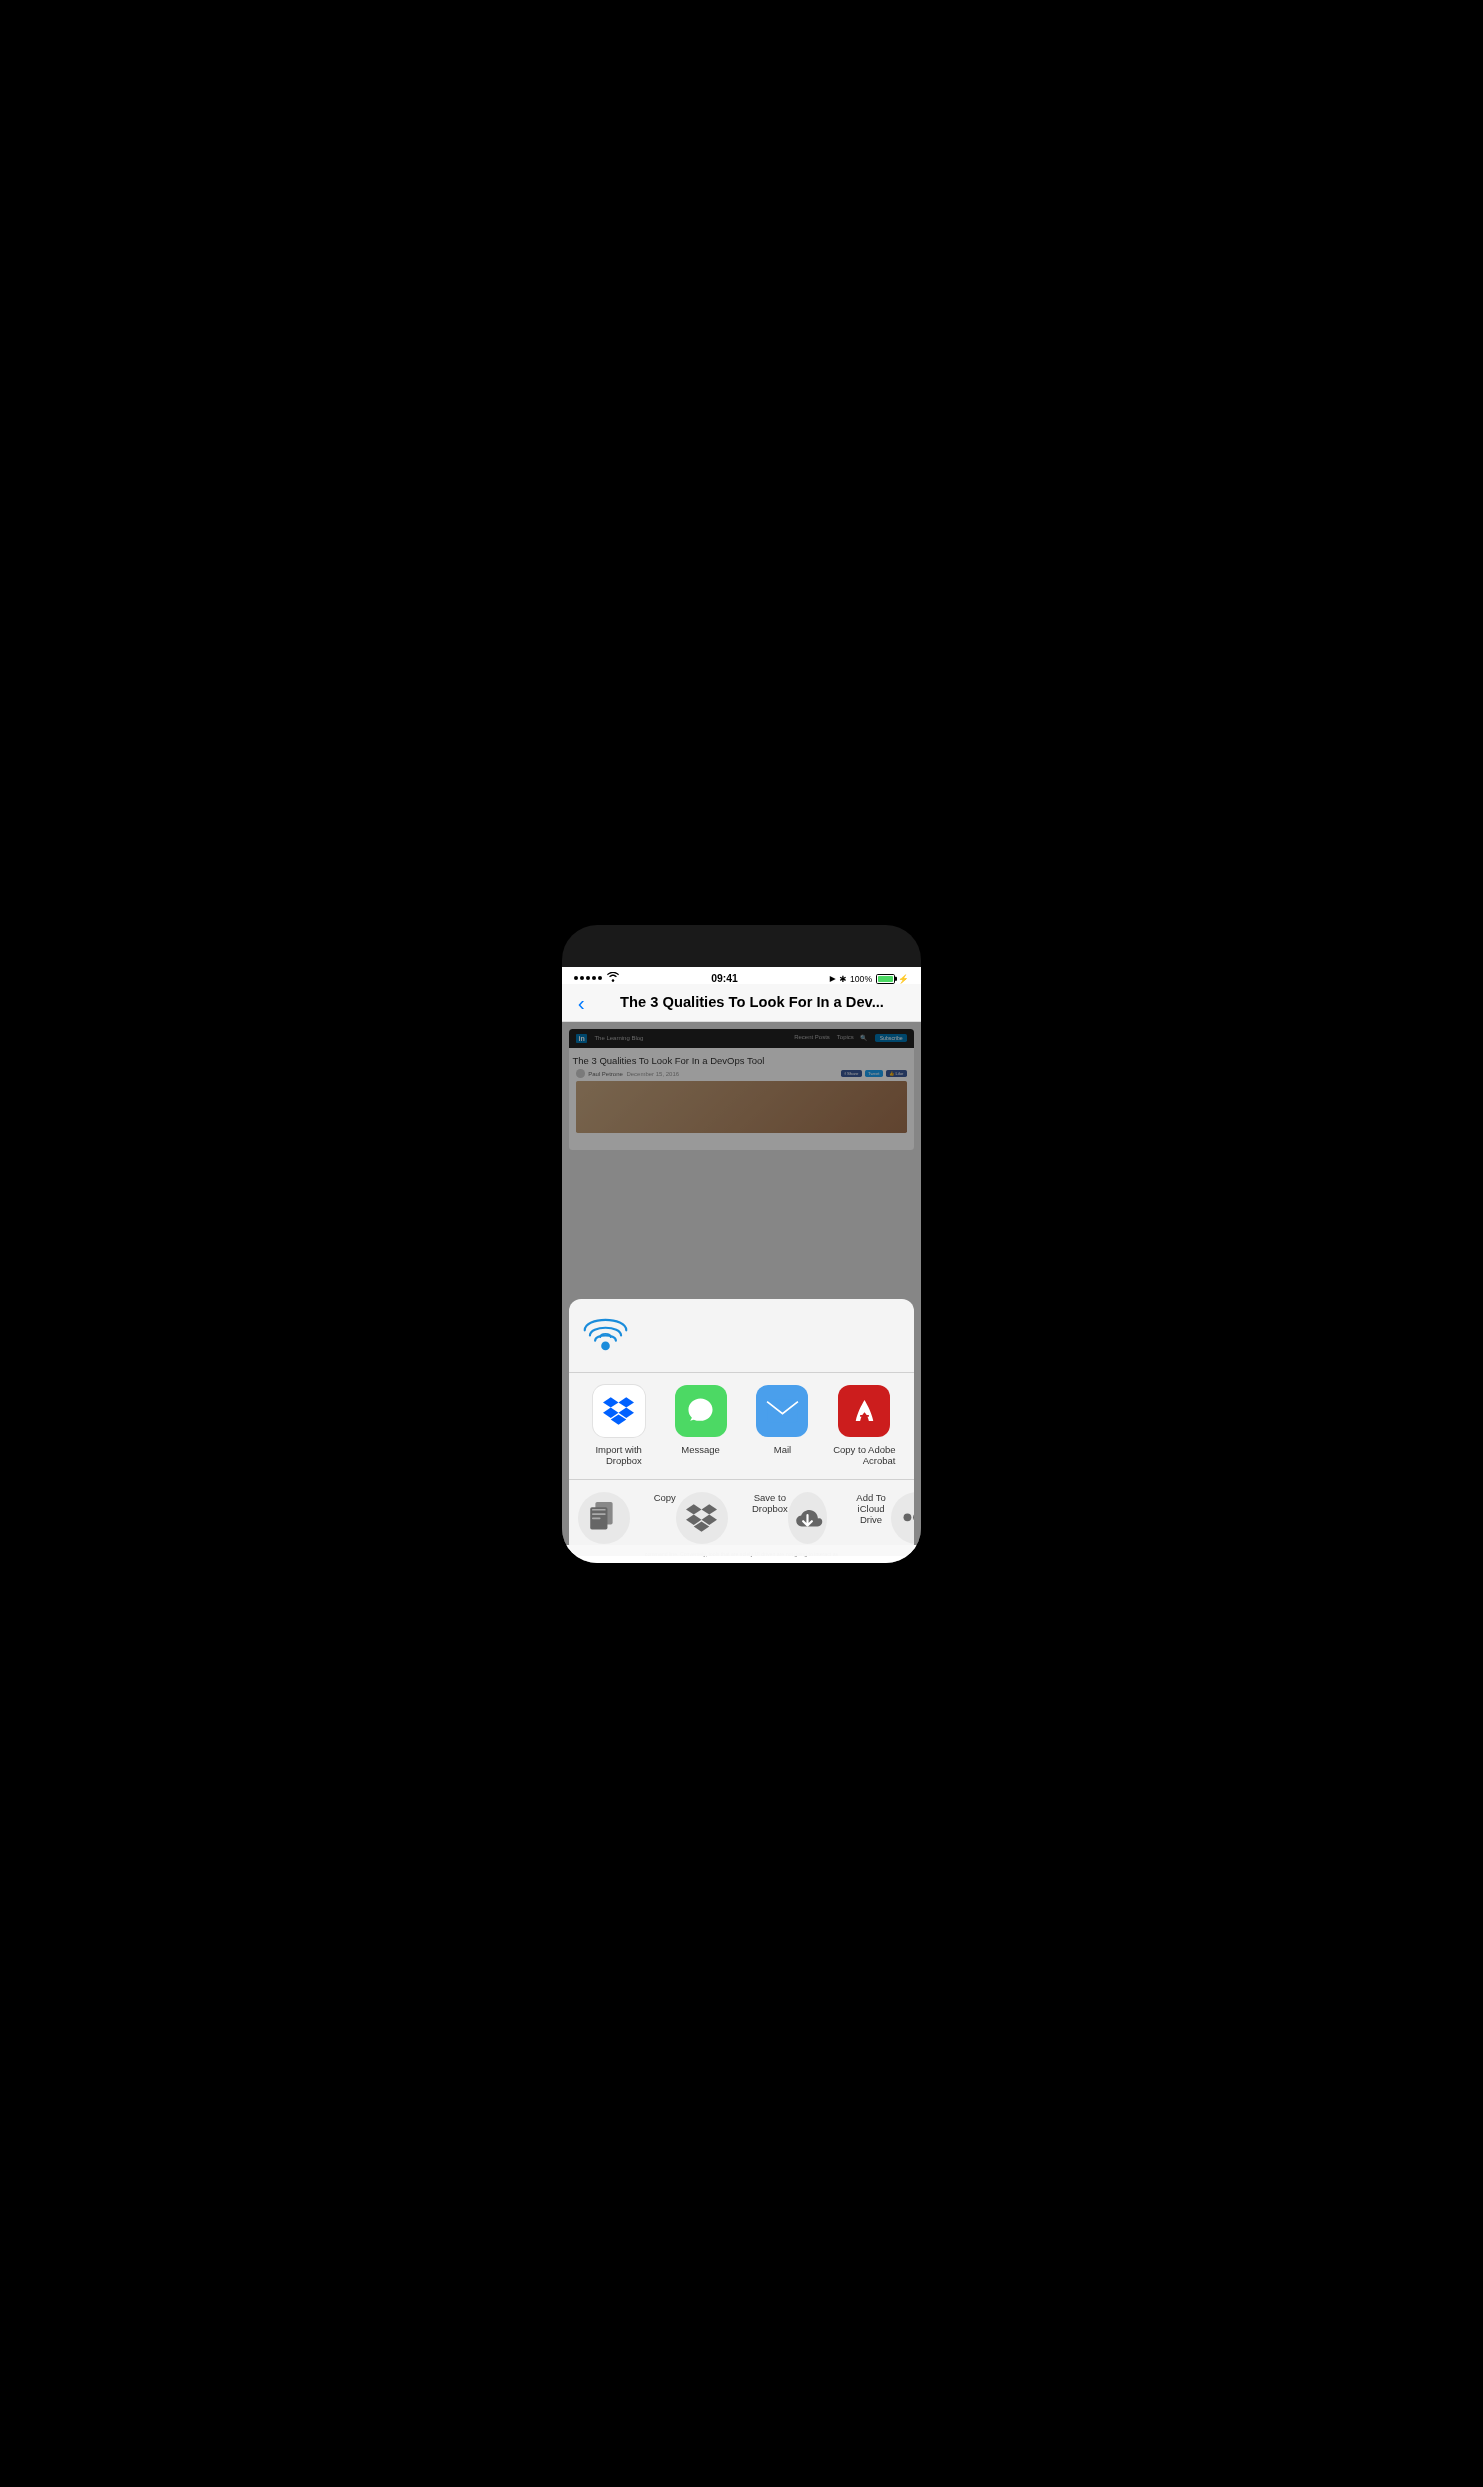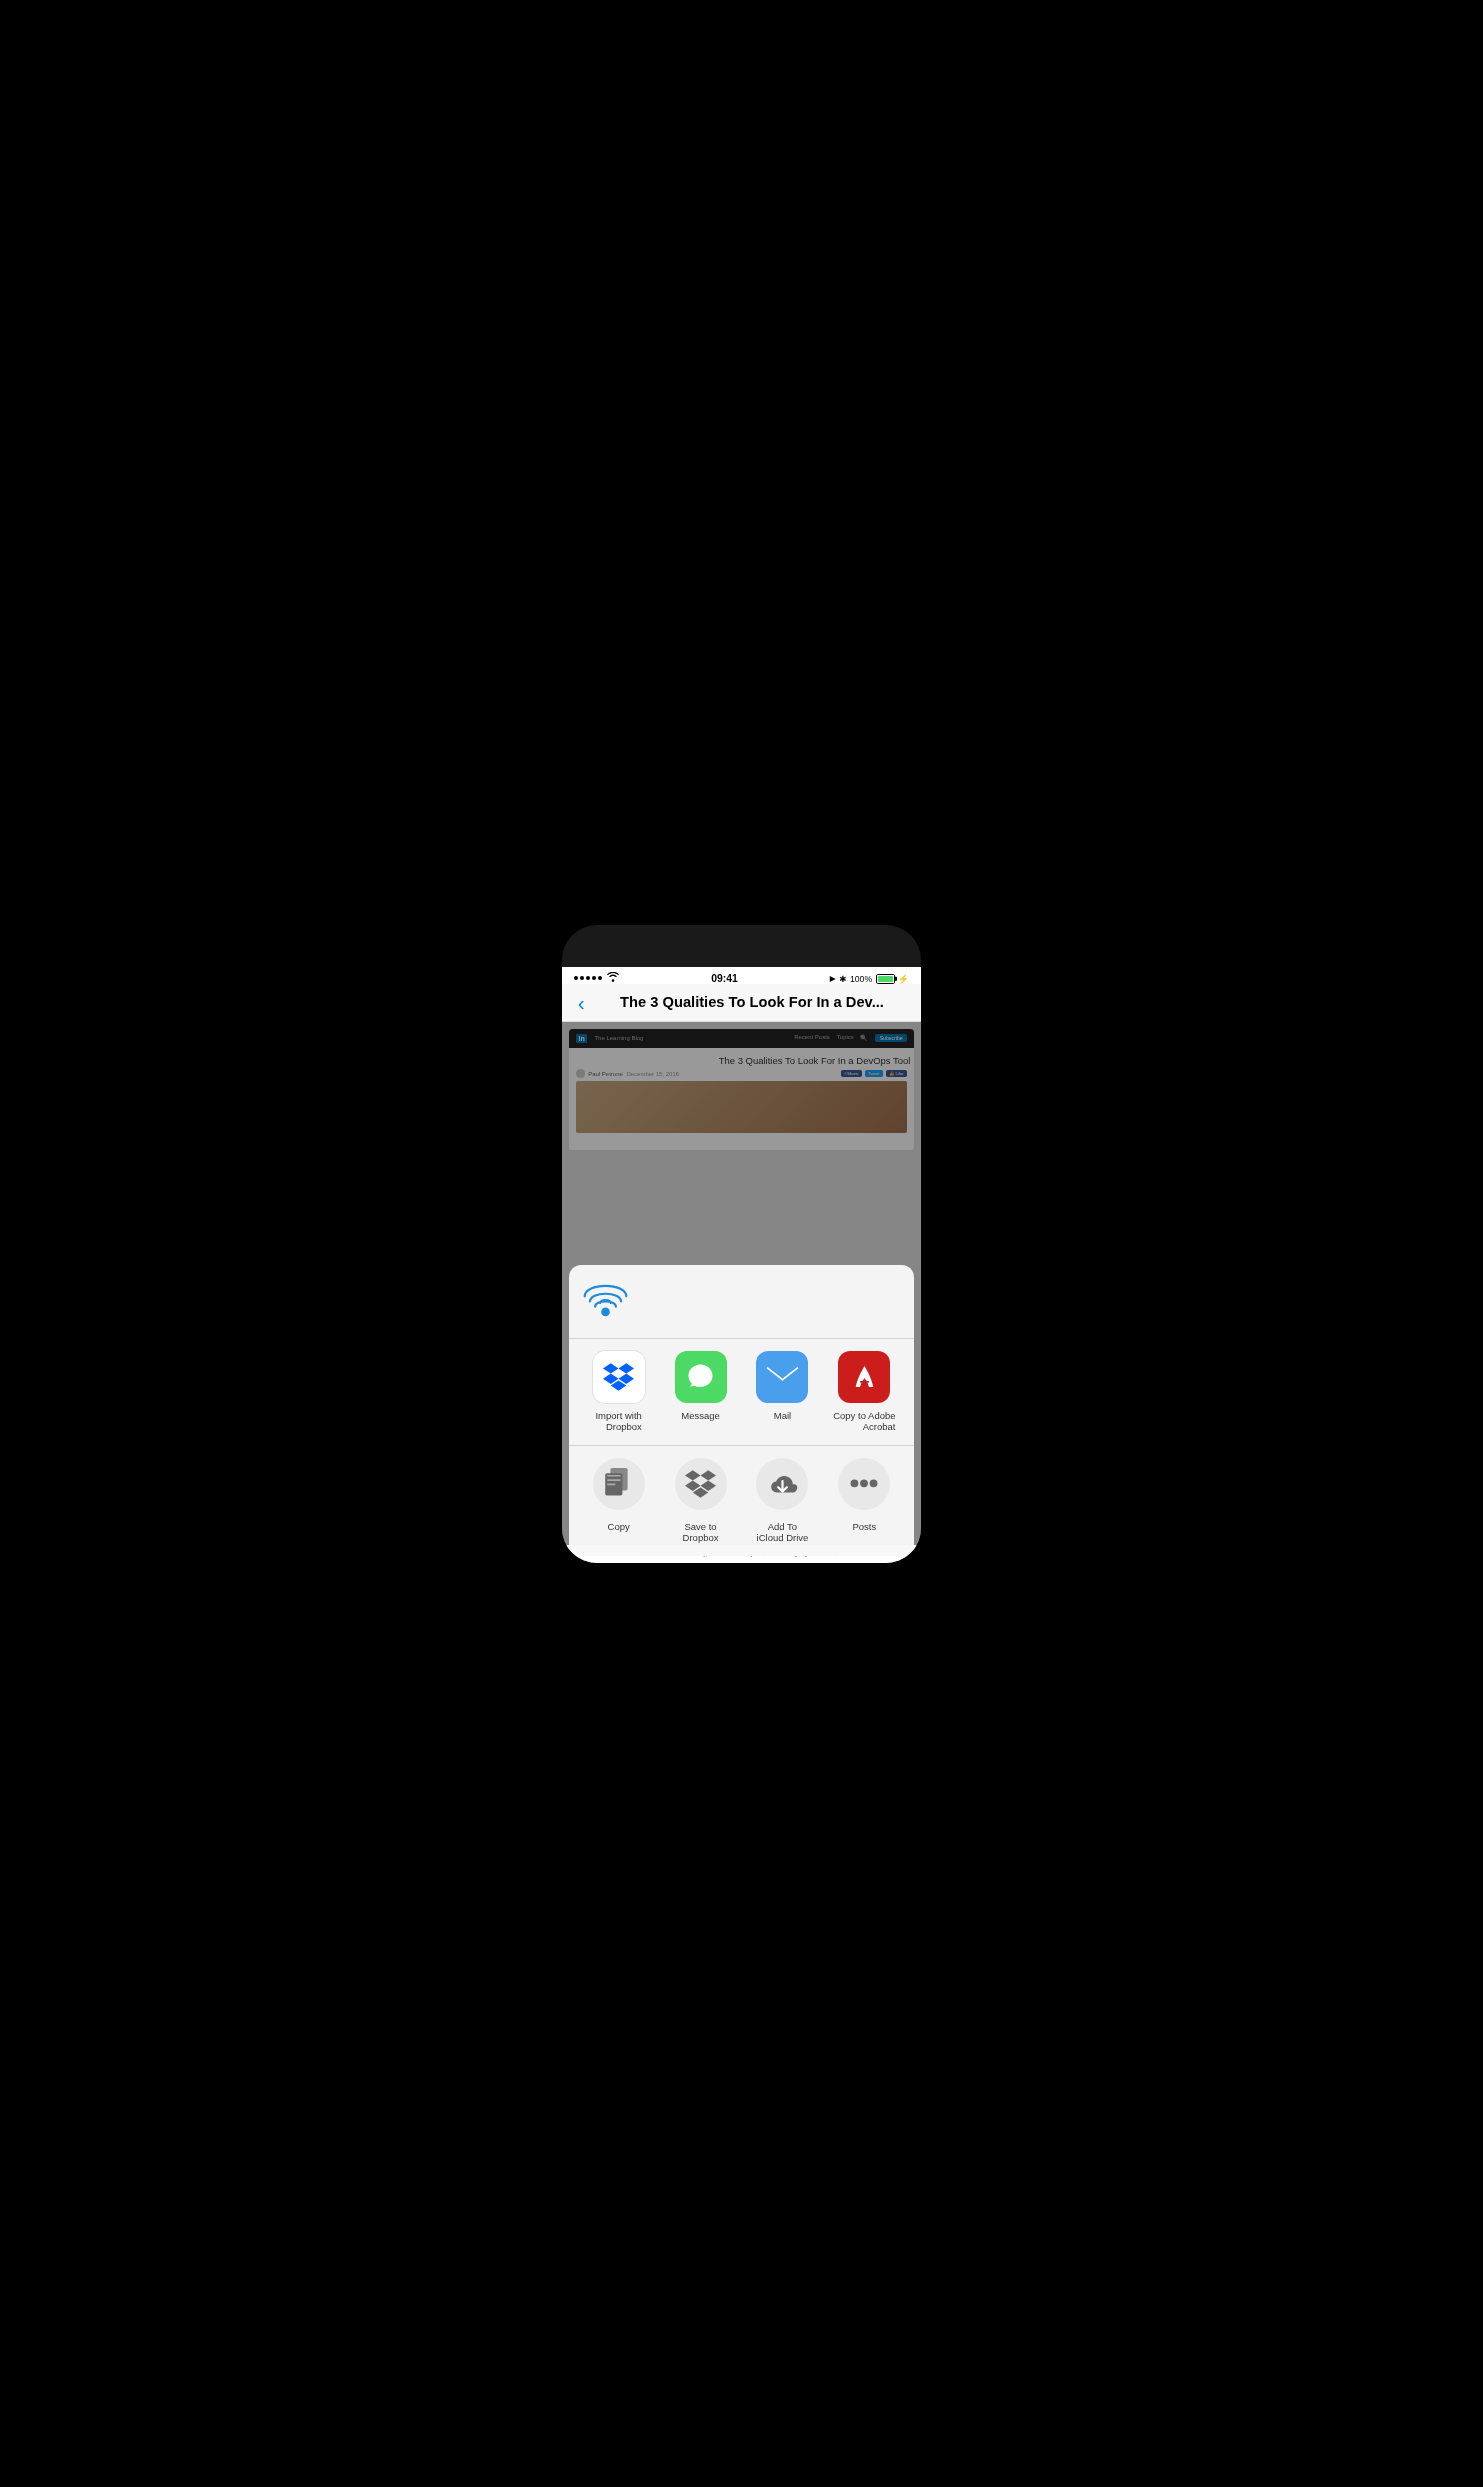--- a/index.html
+++ b/index.html
@@ -172,21 +172,21 @@
       font-size: 6px;
     }
     .web-nav-btn {
       background: #0077b5;
       color: #fff;
       font-size: 5.2px;
       padding: 0.9px 4.3px;
       border-radius: 1.7px;
     }
     .web-title {
-      text-align: right;
+      text-align: left;
       font-size: 9.5px;
       font-weight: 500;
       color: #333;
       padding: 7px 3.5px 3.5px;
     }
     .author-avatar {
       width: 8.7px;
       height: 8.7px;
       background: #ccc;
       border-radius: 50%;
@@ -310,23 +310,22 @@
     }
 
     
     .action-icons-row {
       display: flex;
       padding: 12px 8.7px;
       gap: 0;
     }
     .action-item {
       display: flex;
-      flex-direction: column;
-      align-items: center;
-      gap: 11px;
+      align-items: flex-start;
+      gap: 24px;
       flex: 1;
       cursor: pointer;
     }
     .action-icon-circle {
       width: 52px;
       height: 52px;
       border-radius: 50%;
       background: #e8e8e8;
       display: flex;
       align-items: center;

